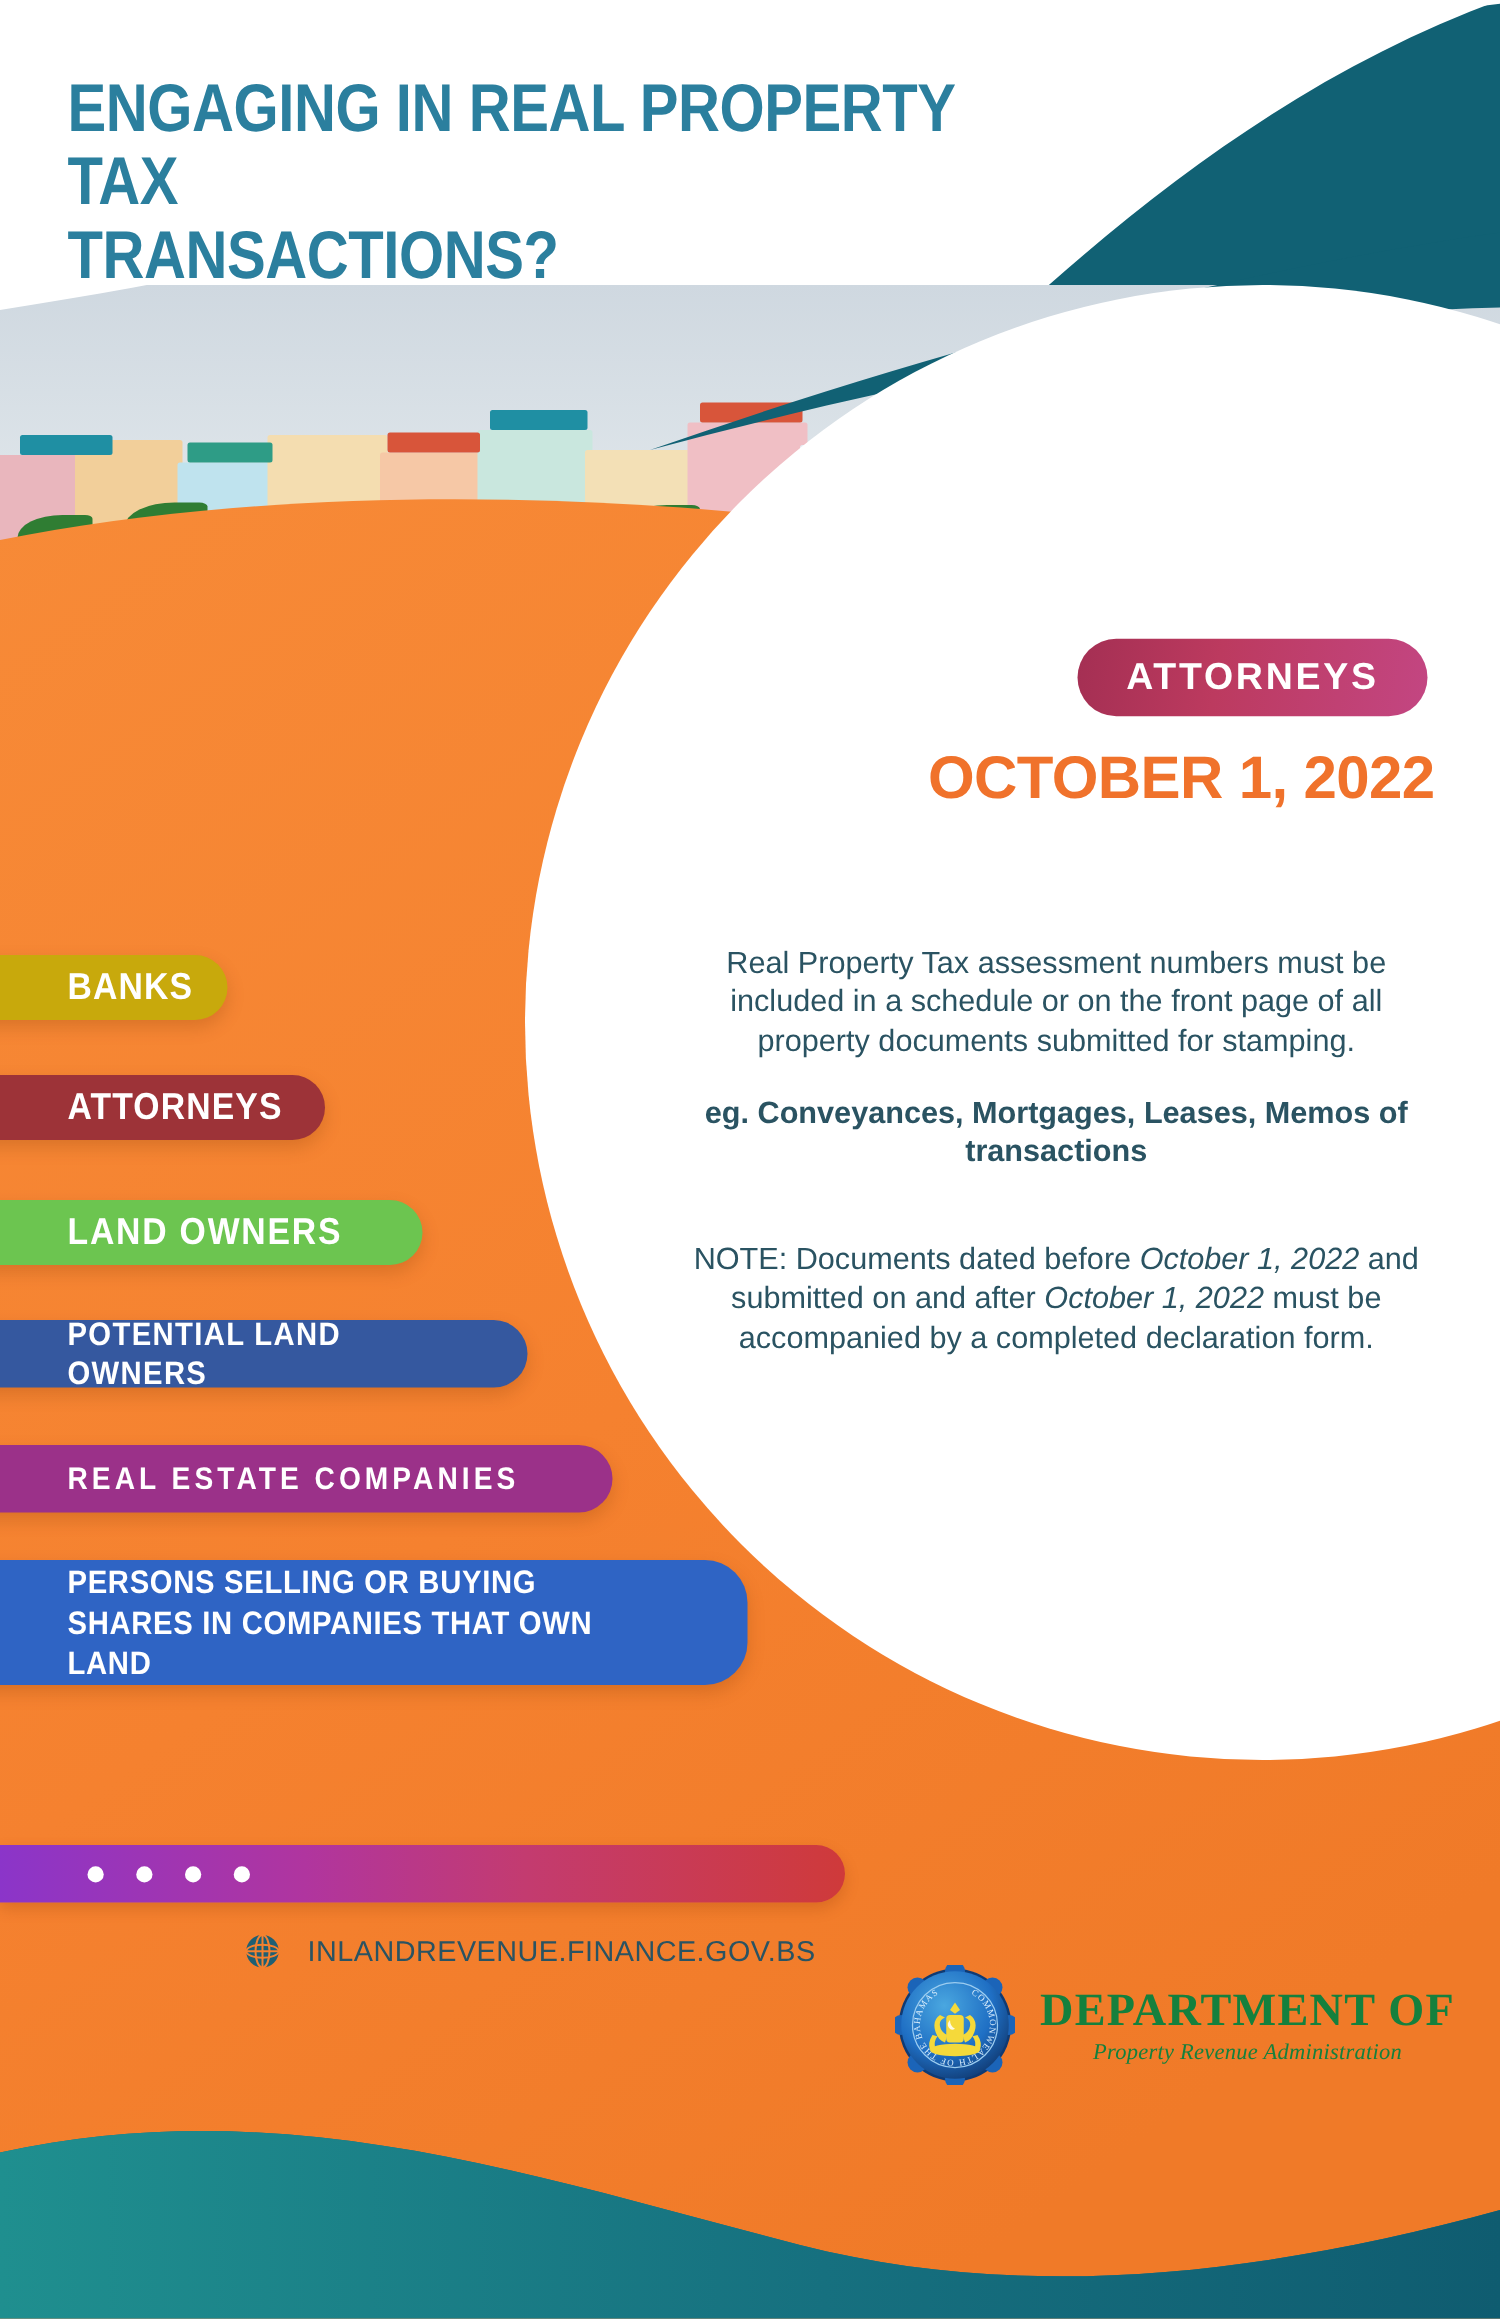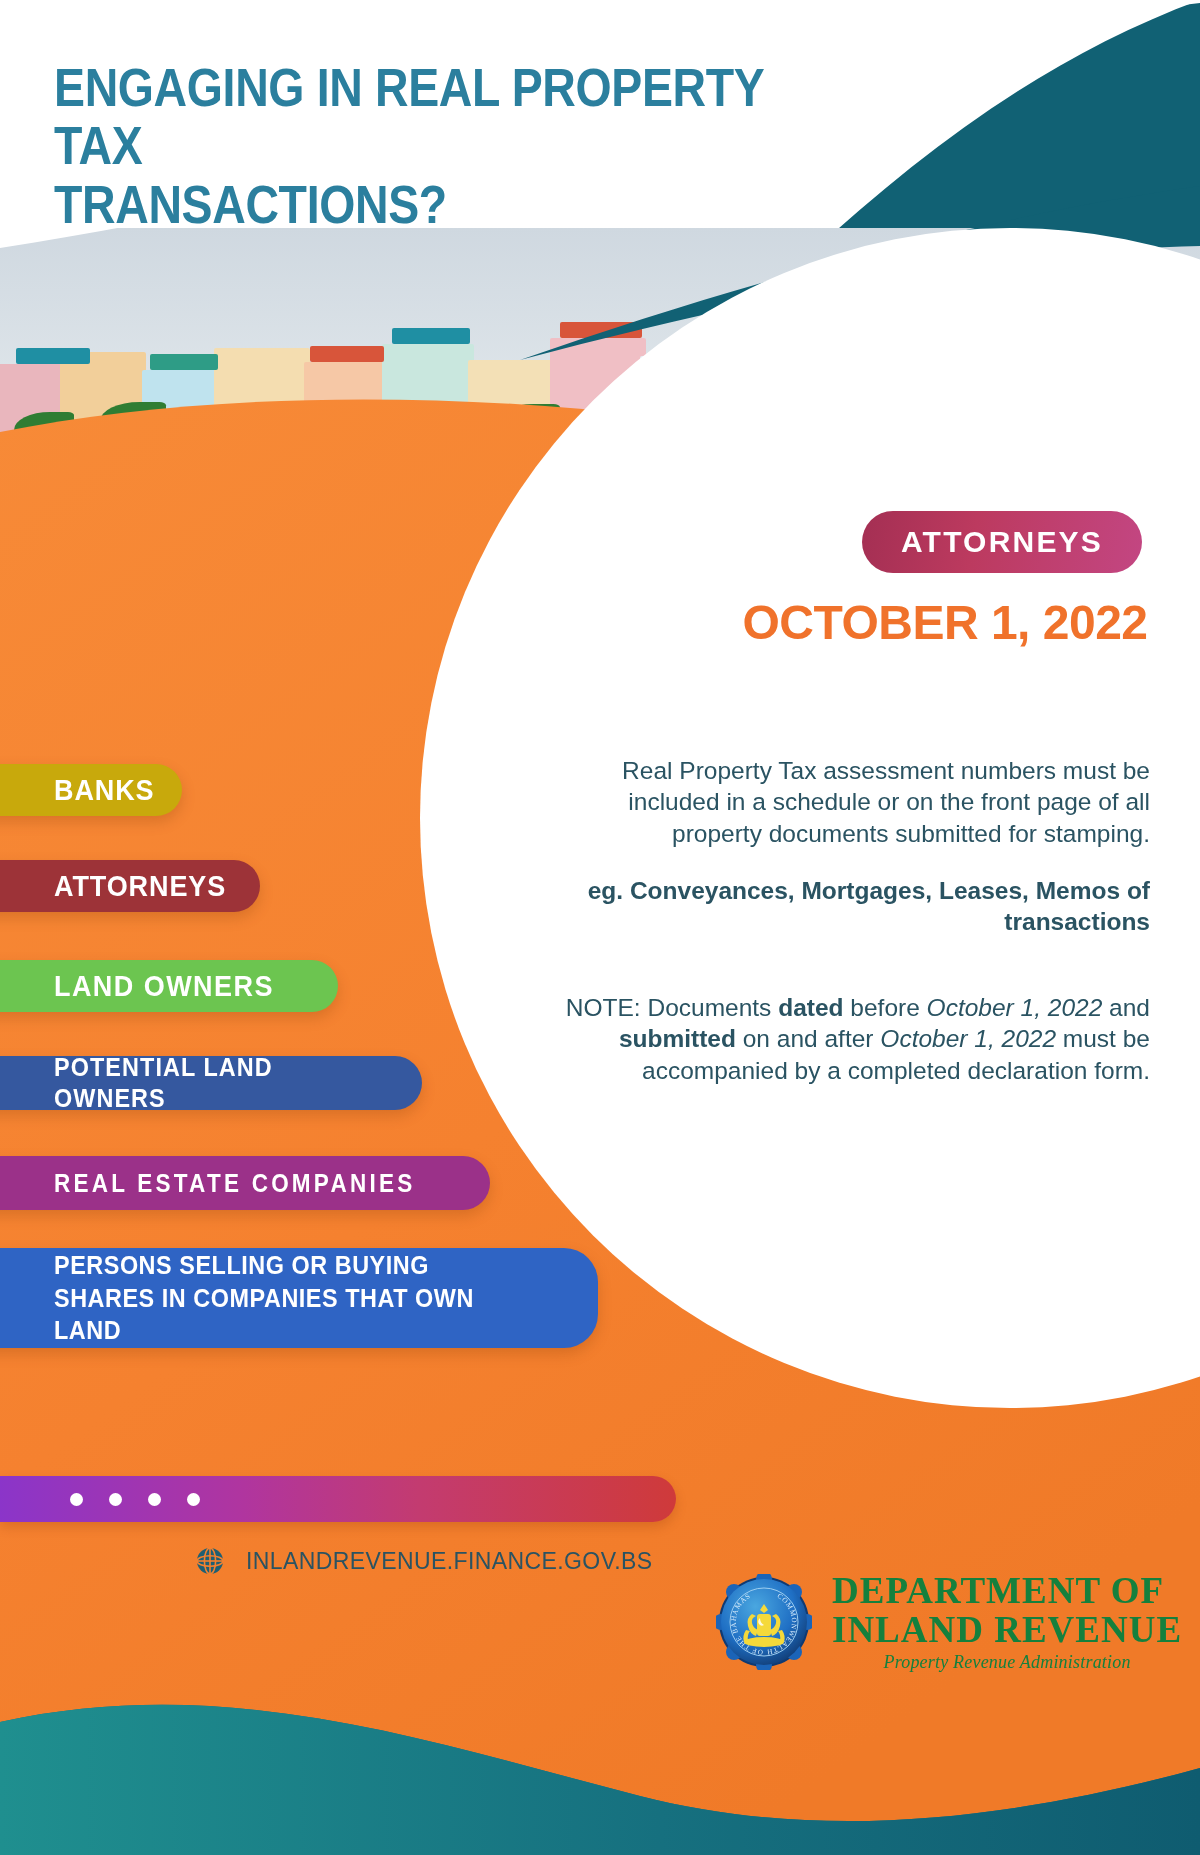--- a/index.html
+++ b/index.html
@@ -84,24 +84,24 @@
   }
 
   
   .copy{
     position:absolute;left:540px;top:755px;width:610px;
     text-align:center;
     color:#2a5362;
     font-size:24.5px;
     line-height:1.28;
   }
-  .copy p{margin:0;text-align:right;}
+  .copy p{margin:0;}
   .copy .eg{margin-top:26px;font-weight:700;}
   .copy .note{margin-top:54px;}
-  .copy b{font-weight:700;}
+  .copy b{font-weight:400;}
   .copy i{font-style:italic;}
 
   
   .pill{
     position:absolute;
     border-radius:40px;
     color:#ffffff;
     display:flex;align-items:center;
     box-shadow:0 6px 14px rgba(120,50,0,.22);
     font-family:"Liberation Sans Narrow","Liberation Sans",sans-serif;
@@ -408,18 +408,17 @@
             <path d="M66 56 q4 6 2 12 l-4 -2 q1 -5 -2 -9z"></path>
           </g>
           <g fill="#ffffff" opacity="0.85">
             <path d="M44 44 q-3 3 -1 6 q2 3 5 1 q-4 -2 -4 -7z"></path>
           </g>
         </g>
       </svg>
     </span>
     <span class="logotype">
       <span class="l1" style="display:block;">DEPARTMENT OF</span>
-      <span class="l2" style="display:block;">INLAND REVENUE</span>
       <span class="l3" style="display:block;">Property Revenue Administration</span>
     </span>
   </div>
 
 </div>
 
 </body></html>

